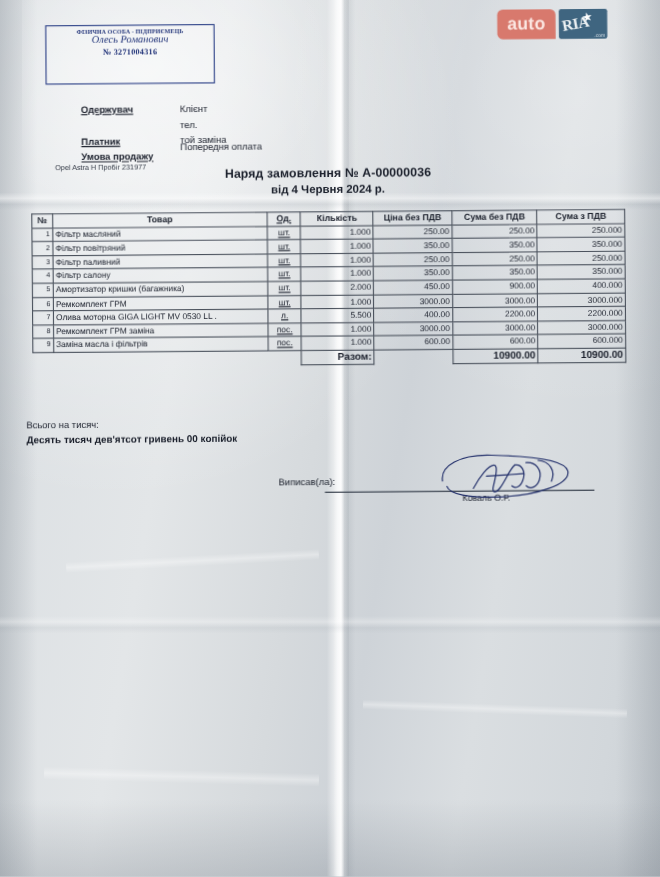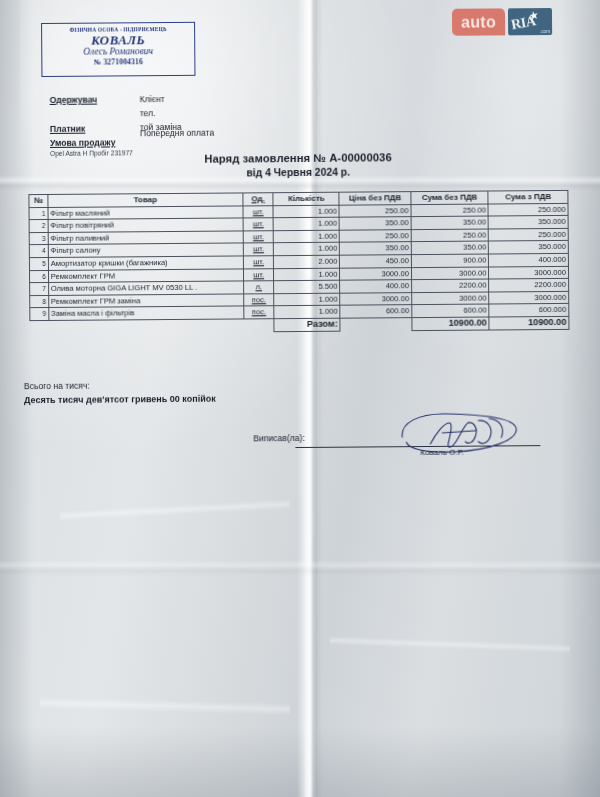--- a/index.html
+++ b/index.html
@@ -77,21 +77,21 @@
     background:#3f6580;width:44px;height:27px;position:relative;border-radius:2px;margin-left:3px;overflow:hidden;
   }
   .logo-ria .ria-txt{
     position:absolute;left:3px;top:7px;color:#eef2f4;font-size:14px;font-weight:700;
     font-family:"Liberation Serif",serif;transform:rotate(-10deg);letter-spacing:-.4px;
   }
   .logo-ria .star{position:absolute;left:21px;top:1px;color:#fff;font-size:11px;transform:rotate(-12deg);}
   .logo-ria .dotcom{position:absolute;right:2px;bottom:1px;color:#d8e2e8;font-size:4.6px;}
 
   
-  .fld{position:absolute;font-size:8.6px;}
+  .fld{position:absolute;font-size:8.6px;margin-left:24px;}
   .fld.lbl{font-weight:700;text-decoration:underline;}
   .fld.val{font-weight:400;}
   #carline{position:absolute;left:52px;top:148px;font-size:6.6px;color:#333a46;}
 
   #title{position:absolute;left:0;right:0;top:152px;text-align:center;font-size:11.2px;font-weight:700;letter-spacing:.1px;}
   #subtitle{position:absolute;left:0;right:0;top:167px;text-align:center;font-size:10.4px;font-weight:700;}
 
   
   #tbl{position:absolute;left:30px;top:192px;width:540px;border-collapse:collapse;font-size:7.6px;}
   #tbl th,#tbl td{border:.7px solid #4a515c;padding:0 2px;height:11.6px;line-height:11.6px;}
@@ -133,21 +133,20 @@
   <div class="fold-h" style="top:175px;"></div>
   <div class="fold-h" style="top:560px;opacity:.65;"></div>
   <div class="crease" style="left:60px;top:505px;width:230px;height:10px;transform:rotate(-3deg);"></div>
   <div class="crease" style="left:330px;top:640px;width:240px;height:9px;transform:rotate(2deg);"></div>
   <div class="crease" style="left:40px;top:700px;width:250px;height:12px;transform:rotate(1.5deg);"></div>
 
   <div id="doc" class="blurry">
 
     <div id="stamp">
       <div class="l1">ФІЗИЧНА ОСОБА - ПІДПРИЄМЕЦЬ</div>
-      <div class="l2">КОВАЛЬ</div>
       <div class="l3">Олесь Романович</div>
       <div class="l4">№ 3271004316</div>
     </div>
 
     <div id="logo">
       <div class="logo-auto">auto</div>
       <div class="logo-ria">
         <span class="star">★</span>
         <span class="ria-txt">RIA</span>
         <span class="dotcom">.com</span>

